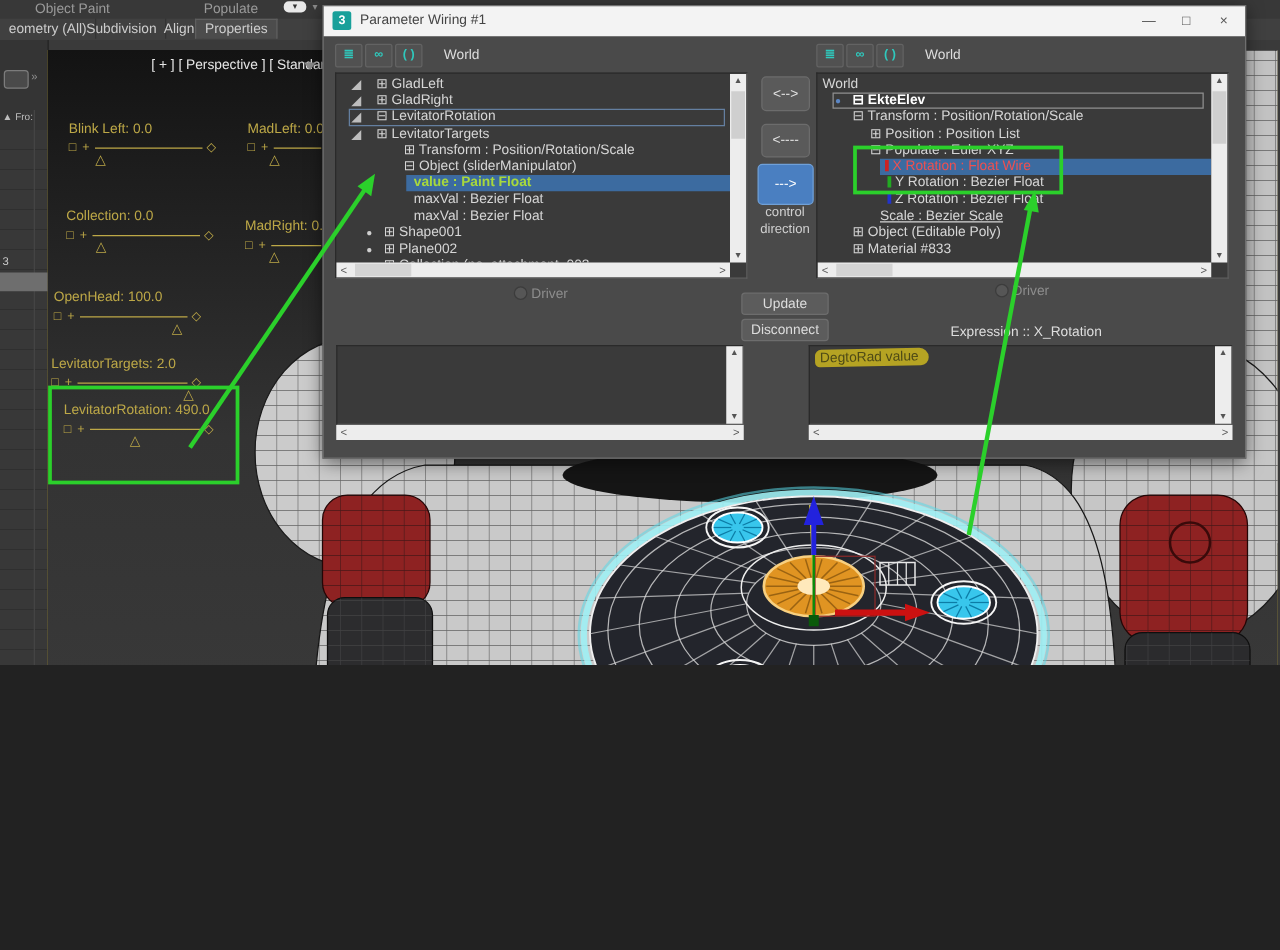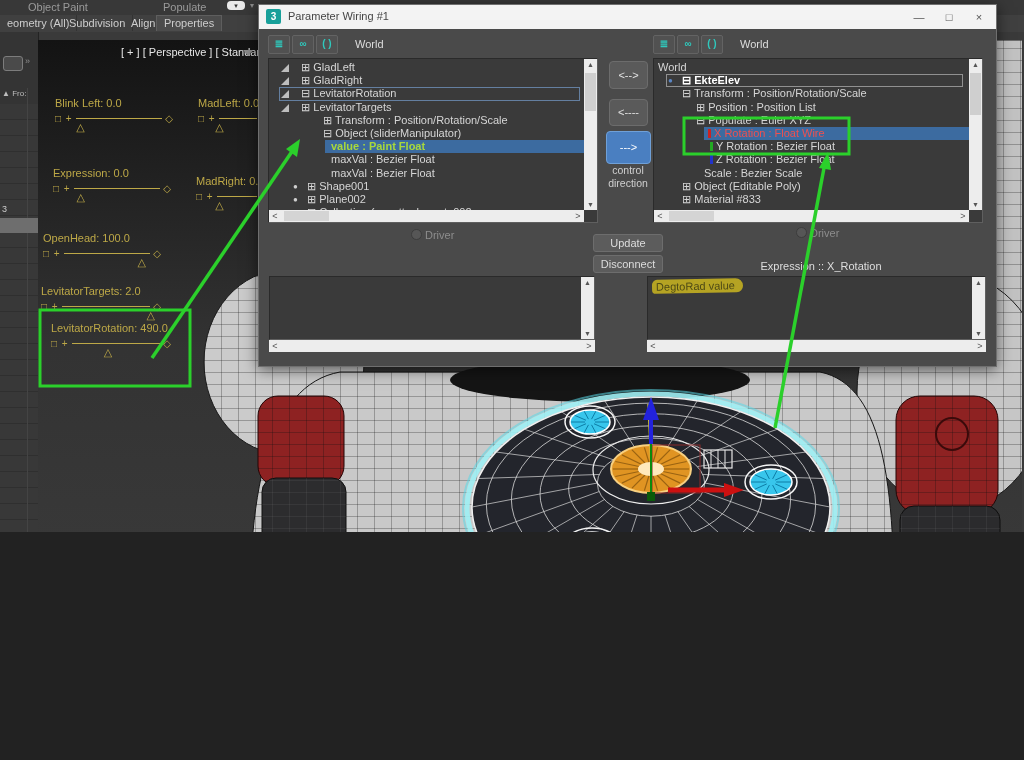--- a/index.html
+++ b/index.html
@@ -54,21 +54,21 @@
   
   .tree{position:absolute;top:53px;width:330px;height:165px;background:#3a3a3a;
         border-top:1px solid #2a2a2a;border-left:1px solid #2a2a2a;border-bottom:1px solid #5f5f5f;border-right:1px solid #5f5f5f;
         box-sizing:border-box;overflow:hidden;}
   .tcontent{position:absolute;left:0;top:2px;right:13px;bottom:12px;overflow:hidden;}
   .tr{height:13.2px;line-height:13.2px;font-size:11px;color:#d6d6d6;white-space:nowrap;position:relative;}
   .mtri{position:absolute;left:12px;top:3px;width:0;height:0;border-left:8px solid transparent;border-bottom:8px solid #bdbdbd;}
   .ndot{position:absolute;left:24px;top:0;font-size:8px;color:#cfcfcf;}
   .bdot{position:absolute;left:14px;top:0;font-size:8px;color:#5b86c4;}
   .lv0{padding-left:32px;} .lv0n{padding-left:38px;} .lv1{padding-left:54px;} .lv2{padding-left:62px;}
-  .rv0{padding-left:4px;} .rv1{padding-left:28px;} .rv2{padding-left:42px;} .rv3{padding-left:56px;} .rv2b{padding-left:50px;}
+  .rv0{padding-left:4px;} .rv1{padding-left:28px;} .rv2{padding-left:42px;} .rv3{padding-left:56px;} .rv2b{padding-left:50px;text-decoration:underline;}
   .selband{position:absolute;top:0;bottom:0;right:0;background:#3c6ba0;}
   .valtext{color:#a8d83c;font-weight:bold;}
   .xrottext{color:#ef5050;}
   .boldtext{font-weight:bold;color:#ffffff;}
   .outline-row{position:absolute;left:10px;right:4px;top:0;bottom:0;border:1px solid #647fa0;}
   .outline-ekte{position:absolute;left:12px;right:6px;top:0;bottom:0;border:1px solid #909090;}
   .tick{display:inline-block;width:3px;height:9px;margin-right:3px;vertical-align:-1px;}
   .tick.red{background:#cc2222;} .tick.green{background:#22aa22;} .tick.blue{background:#2233cc;}
   
   .vscroll{position:absolute;right:0;top:0;bottom:12px;width:13px;background:#ededed;}
@@ -350,21 +350,21 @@
     </div>
     <div class="slider cut" style="left:159px;top:56px;width:62px">
       <div class="slabel">MadLeft: 0.0</div>
       <div class="srow">
           <span class="sh">□ +</span>
           <span class="sline"></span>
         </div>
       <span class="sthumb" style="left:28%">△</span>
     </div>
     <div class="slider" style="left:14px;top:126px;width:118px">
-      <div class="slabel">Expression: 0.0</div>
+      <div class="slabel">Collection: 0.0</div>
       <div class="srow">
           <span class="sh">□ +</span>
           <span class="sline"></span>
           <span class="sd">◇</span>
         </div>
       <span class="sthumb" style="left:20%">△</span>
     </div>
     <div class="slider cut" style="left:157px;top:134px;width:64px">
       <div class="slabel">MadRight: 0.0</div>
       <div class="srow">

